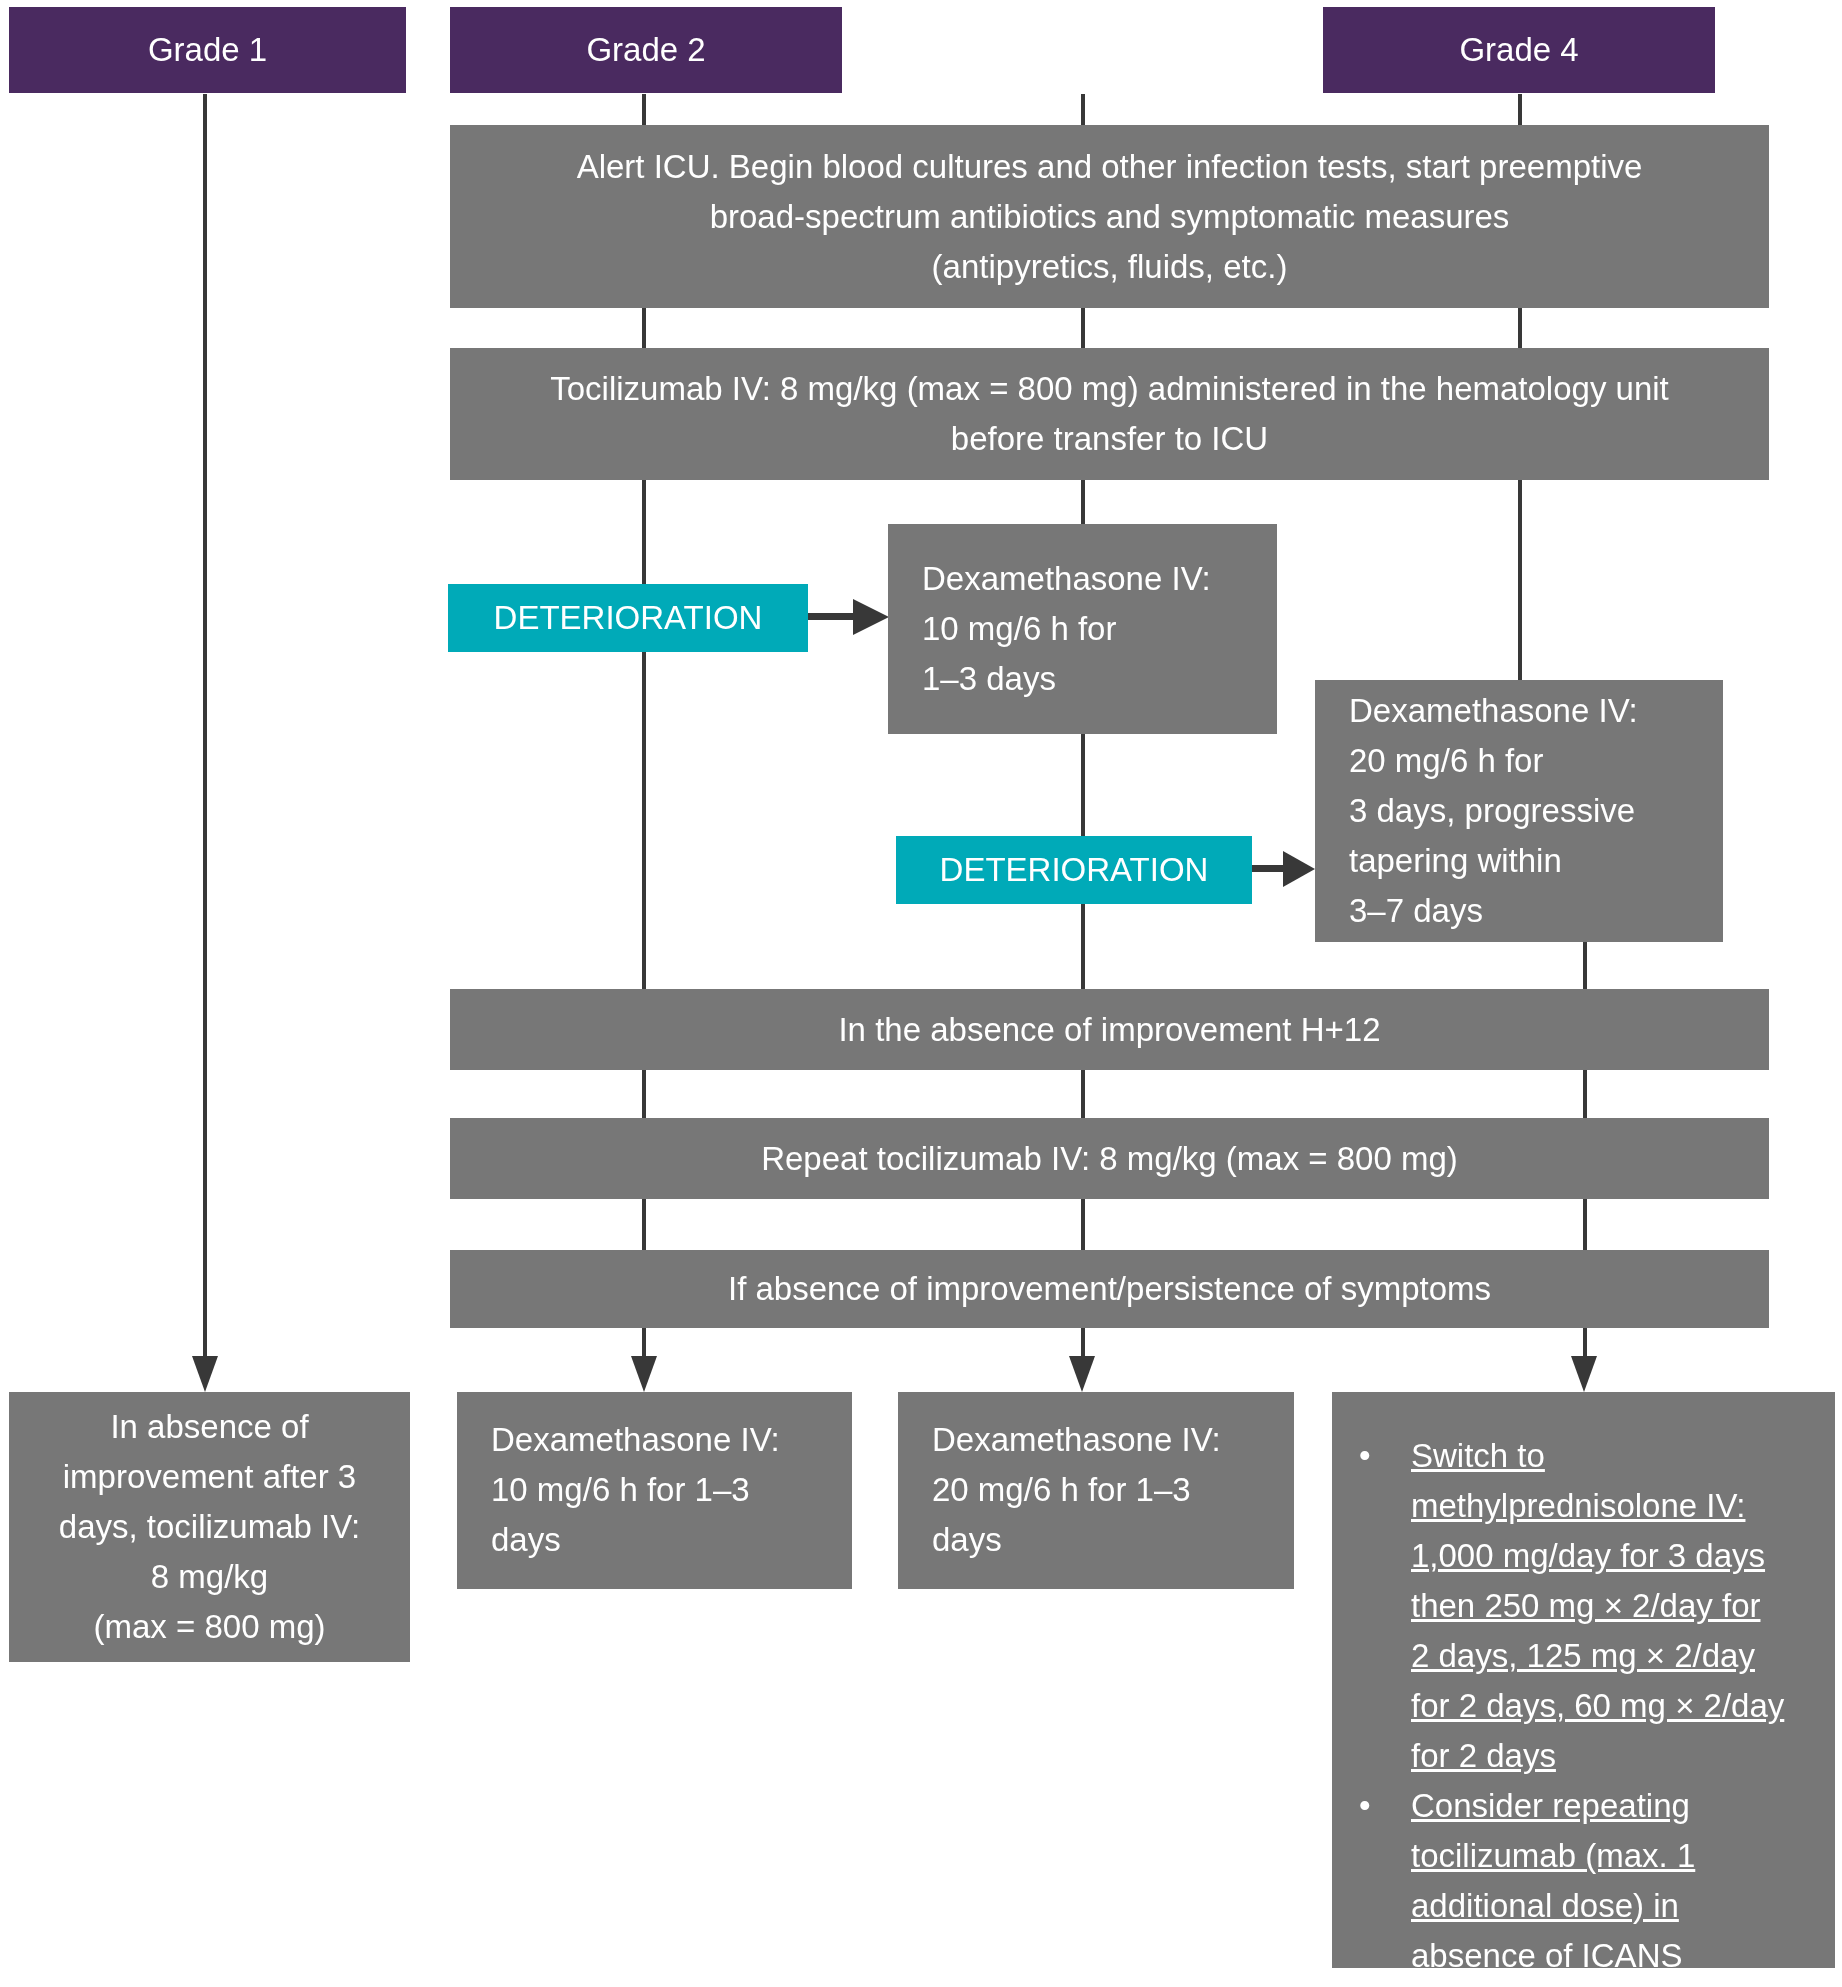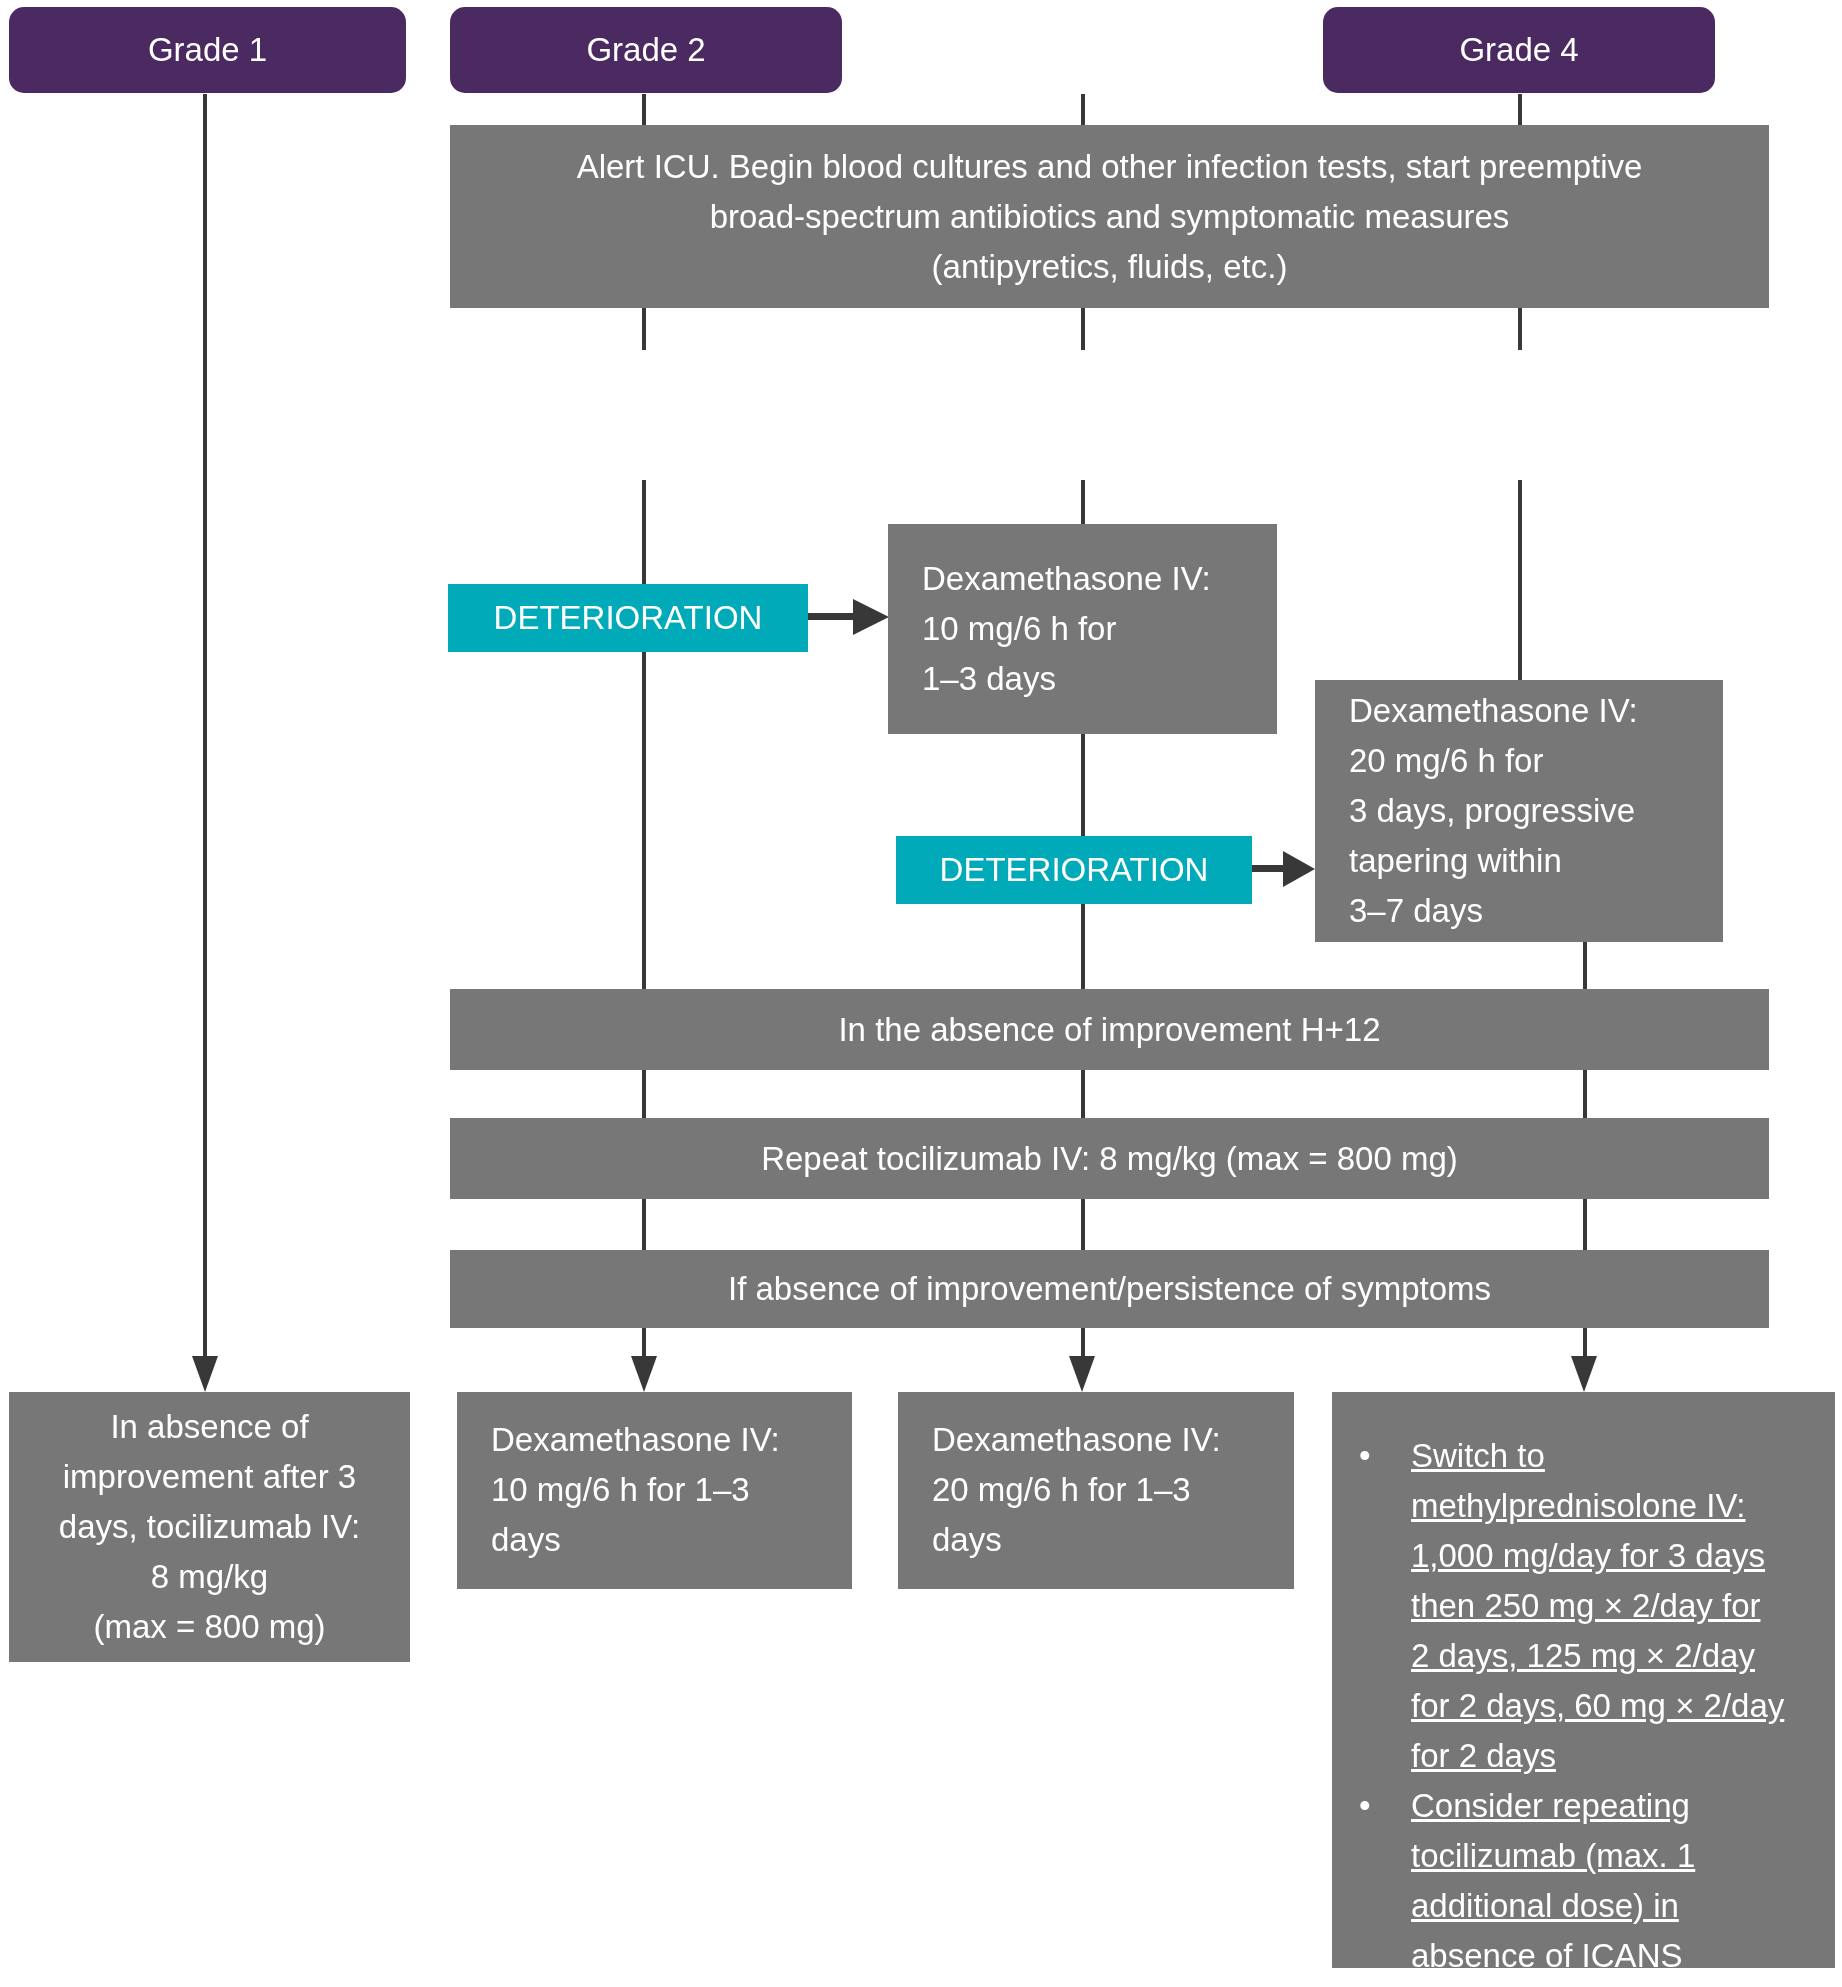--- a/index.html
+++ b/index.html
@@ -19,21 +19,20 @@
     font-size:33px;
     line-height:50px;
     color:var(--text);
     overflow:hidden;
   }
   .node{position:absolute;box-sizing:border-box;}
   .hdr{
     background:var(--purple);
     display:flex;align-items:center;justify-content:center;
     text-align:center;
-    border-radius:15px;
   }
   .gray{
     background:var(--gray);
     display:flex;align-items:center;justify-content:center;
     text-align:center;
     white-space:pre-line;
   }
   .gray.leftalign{
     justify-content:flex-start;
     text-align:left;
@@ -108,20 +107,22 @@
   <div class="hline" style="left:1250px;top:865px;width:35px"></div>
   <div class="ahr" style="left:1283px;top:851px;border-left-width:32px"></div>
 
   <div class="node hdr" style="left:9px;top:7.1px;width:397px;height:86px">Grade 1</div>
   <div class="node hdr" style="left:450px;top:7.1px;width:392px;height:86px">Grade 2</div>
   <div class="node hdr" style="left:1323px;top:7.1px;width:392px;height:86px">Grade 4</div>
 
   <div class="node gray" style="left:450px;top:125px;width:1319px;height:183px">Alert ICU. Begin blood cultures and other infection tests, start preemptive
 broad-spectrum antibiotics and symptomatic measures
 (antipyretics, fluids, etc.)</div>
+  <div class="node gray" style="left:450px;top:348px;width:1319px;height:132px">Tocilizumab IV: 8 mg/kg (max = 800 mg) administered in the hematology unit
+before transfer to ICU</div>
   <div class="node gray" style="left:450px;top:989px;width:1319px;height:81px">In the absence of improvement H+12</div>
   <div class="node gray" style="left:450px;top:1118px;width:1319px;height:81px">Repeat tocilizumab IV: 8 mg/kg (max = 800 mg)</div>
   <div class="node gray" style="left:450px;top:1250px;width:1319px;height:78px">If absence of improvement/persistence of symptoms</div>
 
   <div class="node gray leftalign" style="left:888px;top:524px;width:389px;height:210px;padding-left:34px">Dexamethasone IV:
 10 mg/6 h for
 1–3 days</div>
   <div class="node gray leftalign" style="left:1315px;top:680px;width:408px;height:262px;padding-left:34px">Dexamethasone IV:
 20 mg/6 h for
 3 days, progressive

